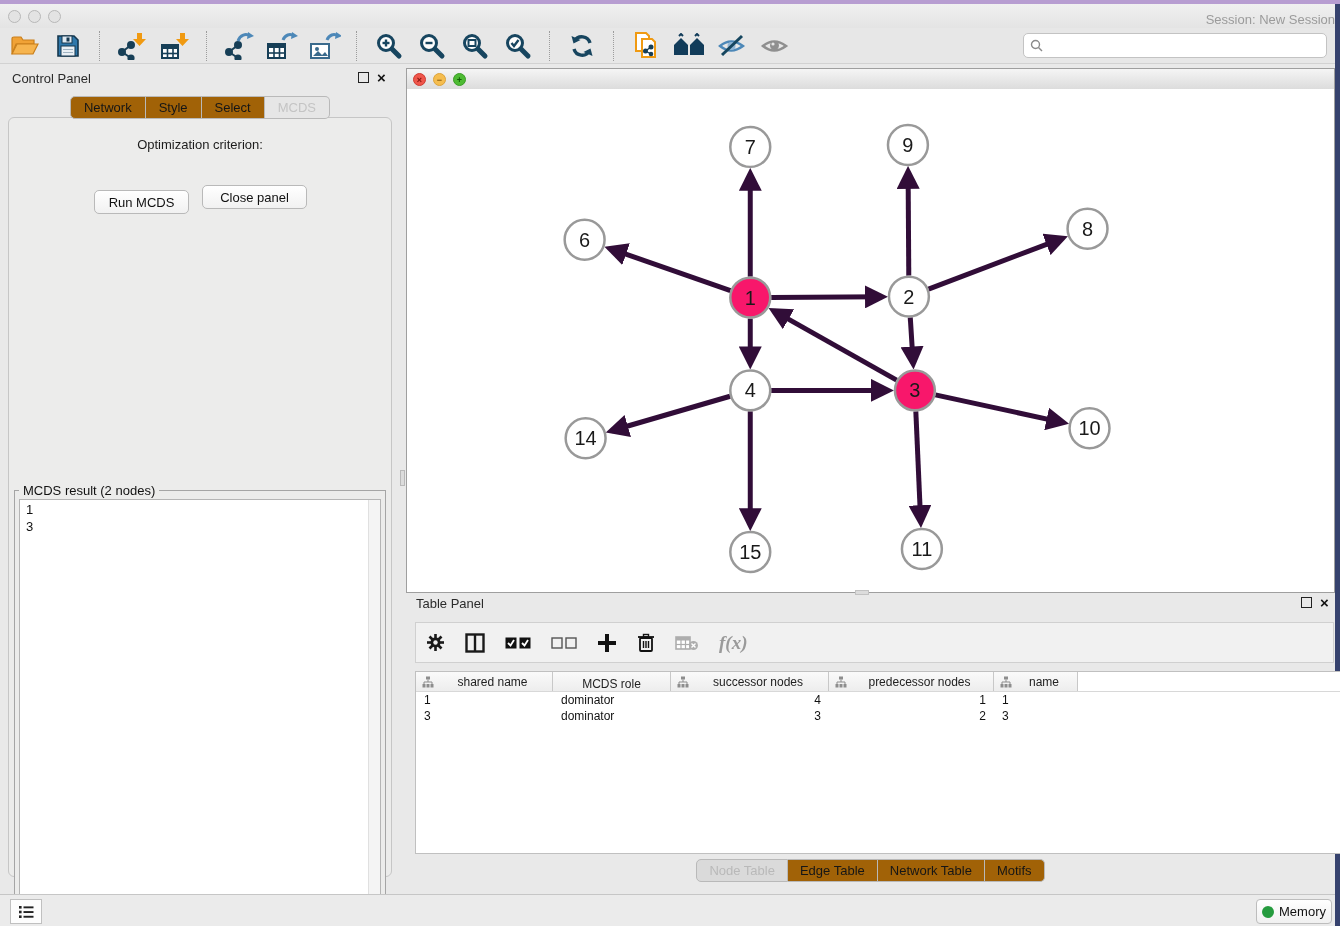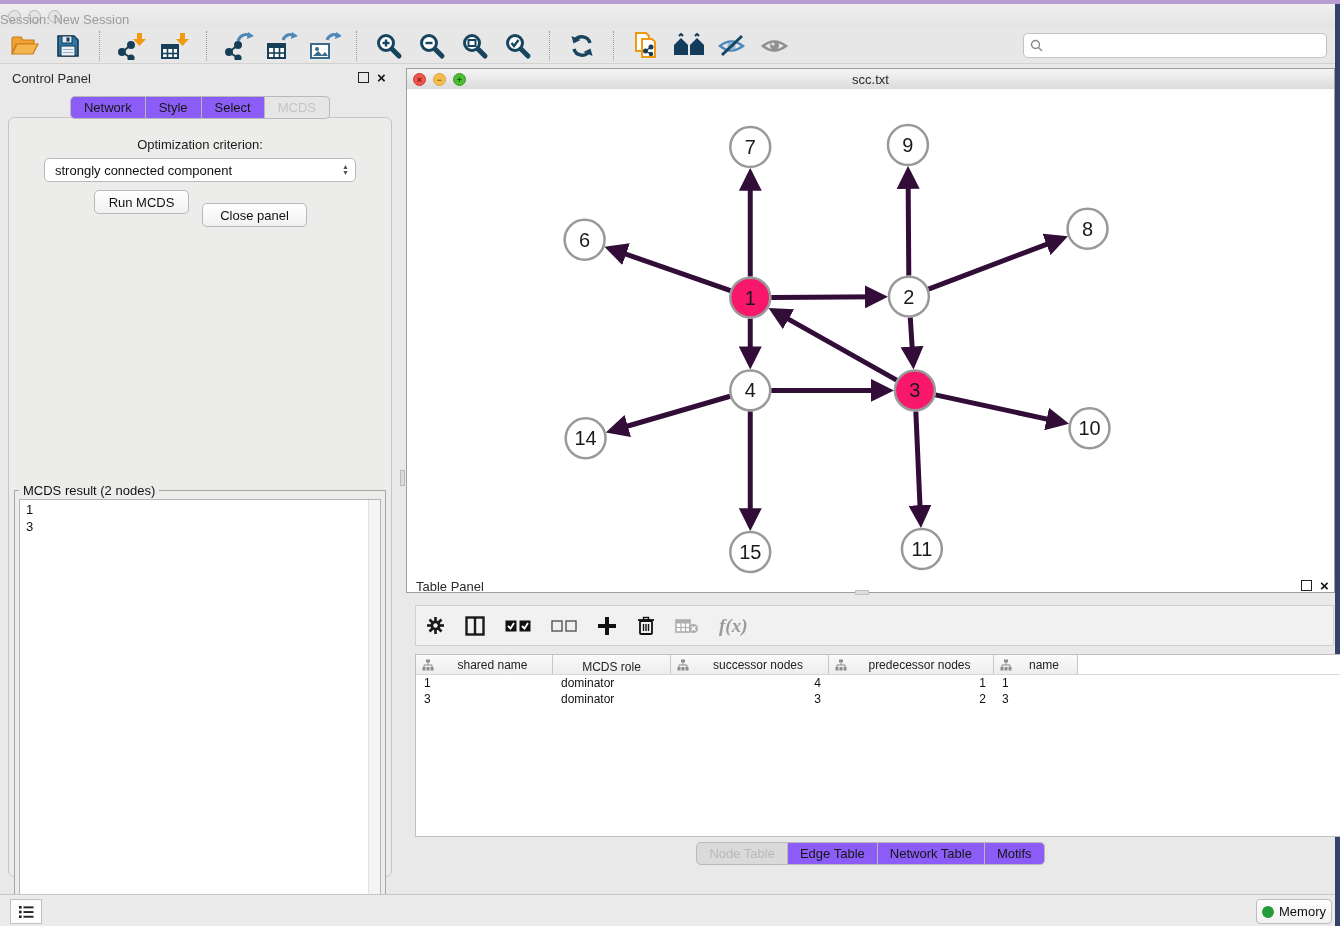--- a/index.html
+++ b/index.html
@@ -6,62 +6,62 @@
   body{width:1340px;height:926px;overflow:hidden;font-family:"Liberation Sans",sans-serif;background:#e9e9e9;position:relative;}
   #app{position:absolute;inset:0;}
   .abs{position:absolute;}
   
   #top-strip{left:0;top:0;width:1340px;height:4px;background:#b79dd1;}
   #right-strip{left:1335px;top:4px;width:5px;height:922px;background:#36426e;}
   
   #titlebar{left:0;top:4px;width:1335px;height:24px;background:linear-gradient(#f0f0f0,#e4e4e4);border-bottom:1px solid #cfcfcf;}
   .tl{position:absolute;top:6px;width:13px;height:13px;border-radius:50%;box-sizing:border-box;}
   .tl-gray{background:#e3e3e3;border:1px solid #b8b8b8;}
-  #win-title{left:0;right:0;top:8px;text-align:left;font-size:13px;color:#9b9b9b;}
+  #win-title{left:0;right:0;top:8px;text-align:right;font-size:13px;color:#9b9b9b;}
   
   #toolbar{left:0;top:28px;width:1335px;height:36px;background:#e7e7e7;border-bottom:1px solid #d2d2d2;display:flex;align-items:center;padding:0 8px;box-sizing:border-box;gap:9px;}
   .ti{display:inline-flex;align-items:center;justify-content:center;width:34px;height:30px;}
   .sep{width:1px;height:30px;border-left:1px dotted #9c9c9c;margin:0 5px;}
   #search-wrap{margin-left:auto;width:290px;height:23px;background:#fff;border:1px solid #c3c3c3;border-radius:5px;display:flex;align-items:center;padding:0 6px;gap:4px;}
   #search-wrap input{border:none;outline:none;flex:1;font-size:13px;font-family:"Liberation Sans",sans-serif;background:transparent;}
   
   #cp-title{left:12px;top:71px;font-size:13px;color:#2b2b2b;}
   .panel-btns{display:flex;gap:8px;align-items:center;}
   #cp-btns{left:358px;top:72px;}
   .float-ico{width:9px;height:9px;border:1.5px solid #222;display:inline-block;}
   .close-ico{font-weight:700;font-size:15px;color:#111;line-height:11px;}
   .seg{display:inline-flex;}
-  .seg .tab{background:#8b5cf6;border:1px solid #b9b9b9;border-left:none;padding:3px 13px;font-size:13px;color:#161616;white-space:nowrap;}
+  .seg .tab{background:#a16207;border:1px solid #b9b9b9;border-left:none;padding:3px 13px;font-size:13px;color:#161616;white-space:nowrap;}
   .seg .tab:first-child{border-left:1px solid #b9b9b9;border-radius:5px 0 0 5px;}
   .seg .tab:last-child{border-radius:0 5px 5px 0;}
   .seg .tab.sel{background:#e6e6e6;color:#c4c4c4;}
   #cp-tabs-wrap{left:0;top:96px;width:400px;text-align:center;z-index:3;}
   #cp-box{left:8px;top:117px;width:384px;height:760px;border:1px solid #c6c6c6;border-radius:6px;background:#ececeb;box-sizing:border-box;}
   #opt-label{left:0;top:137px;width:400px;text-align:center;font-size:13px;color:#1c1c1c;}
   #criterion{left:44px;top:158px;width:312px;height:24px;background:#fff;border:1px solid #b9b9b9;border-radius:5px;box-sizing:border-box;display:flex;align-items:center;padding:0 4px 0 10px;font-size:13px;color:#111;}
   #criterion .spacer{flex:1;}
   .stepper{display:flex;flex-direction:column;line-height:6px;font-size:7px;color:#555;padding-right:2px;}
   .btn{position:absolute;background:linear-gradient(#ffffff,#f1f1f1);border:1px solid #b9b9b9;border-radius:5px;font-size:13px;color:#111;display:flex;align-items:center;justify-content:center;box-sizing:border-box;}
   #run-btn{left:94px;top:190px;width:95px;height:24px;}
-  #closep-btn{left:202px;top:203px;width:105px;height:24px;text-align:right;}
+  #closep-btn{left:202px;top:185px;width:105px;height:24px;text-align:right;}
   #mcds-fieldset{left:14px;top:490px;width:372px;height:484px;border:1px solid #a5a5a5;box-sizing:border-box;background:#ececeb;}
   #mcds-legend{position:absolute;top:-8px;left:4px;background:#ececeb;padding:0 4px;font-size:13px;color:#111;}
   #mcds-text{position:absolute;left:4px;top:8px;right:4px;bottom:4px;background:#fff;border:1px solid #b5b5b5;font-size:13px;line-height:17px;color:#111;padding:1px 6px;}
   #mcds-scroll{position:absolute;right:0;top:0;bottom:0;width:11px;background:#f4f4f4;border-left:1px solid #e0e0e0;}
   
   #net-win{left:406px;top:68px;width:929px;height:525px;border:1px solid #9f9f9f;background:#fff;box-sizing:border-box;}
   #net-titlebar{position:absolute;left:0;top:0;right:0;height:20px;background:linear-gradient(#f5f5f5,#dcdcdc);border-bottom:1px solid #b0b0b0;}
   .nl{position:absolute;top:3.5px;width:13px;height:13px;border-radius:50%;box-sizing:border-box;font-size:9px;font-weight:700;text-align:center;line-height:12px;}
   #net-title{position:absolute;left:0;right:0;top:3px;text-align:center;font-size:13px;color:#2a2a2a;}
   #net-canvas{position:absolute;left:0;top:20px;width:927px;height:503px;background:#fff;}
   
   #v-grip{left:400px;top:470px;width:5px;height:16px;background:#dcdcdc;border:1px solid #b9b9b9;box-sizing:border-box;}
   #h-grip{left:855px;top:590px;width:14px;height:5px;background:#dcdcdc;border:1px solid #c2c2c2;box-sizing:border-box;}
   
-  #table-panel{left:406px;top:574px;width:929px;height:295px;}
+  #table-panel{left:406px;top:591px;width:929px;height:295px;}
   #tp-title{position:absolute;left:10px;top:5px;font-size:13px;color:#2b2b2b;}
   #tp-btns{position:absolute;left:895px;top:6px;}
   #tp-toolbar{position:absolute;left:9px;top:31px;width:919px;height:41px;background:#f1f1f1;border:1px solid #d0d0d0;box-sizing:border-box;display:flex;align-items:center;padding:0 10px;gap:20px;}
   .tbi{display:inline-flex;align-items:center;justify-content:center;height:24px;}
   .fx{font-family:"Liberation Serif",serif;font-style:italic;font-size:19px;color:#9a9a9a;font-weight:bold;}
   #tbl{position:absolute;left:9px;top:80px;width:1092px;height:183px;background:#fff;border:1px solid #c0c0c0;box-sizing:border-box;overflow:hidden;}
   #tbl-header{display:flex;height:19px;border-bottom:1px solid #d8d8d8;}
   .th{display:flex;align-items:center;gap:5px;padding:0 6px;box-sizing:border-box;background:linear-gradient(#fafafa,#ededed);border-right:1px solid #c8c8c8;font-size:12px;color:#222;}
   .thl{flex:1;text-align:center;}
   .tr{display:flex;height:16px;}
@@ -257,45 +257,36 @@
   <div class="abs" id="cp-tabs-wrap">
     <span class="seg">
         <span class="tab">Network</span>
         <span class="tab">Style</span>
         <span class="tab">Select</span>
         <span class="tab sel">MCDS</span>
       </span>
   </div>
   <div class="abs" id="cp-box"></div>
   <div class="abs" id="opt-label">Optimization criterion:</div>
-  <div class="abs" id="criterion">
-    <span>strongly connected component</span>
-    <span class="spacer"></span>
-    <span class="stepper">
-        <span>▲</span>
-        <span>▼</span>
-      </span>
-  </div>
   <div class="btn" id="run-btn">Run MCDS</div>
   <div class="btn" id="closep-btn">Close panel</div>
   <div class="abs" id="mcds-fieldset">
     <span id="mcds-legend">MCDS result (2 nodes)</span>
     <div id="mcds-text">
       <div id="mcds-scroll"></div>
     <div>1</div>
         <div>3</div>
       </div>
   </div>
 
   <div class="abs" id="net-win">
     <div id="net-titlebar">
       <span class="nl" style="left:6px;background:#ef564b;border:1px solid #ce3a31;color:#7e120c">×</span>
       <span class="nl" style="left:26px;background:#f5bd4f;border:1px solid #dca33a;color:#8a5d0c">−</span>
       <span class="nl" style="left:46px;background:#4ebb33;border:1px solid #3a9c27;color:#135f07">+</span>
-      <span id="net-title">scc.txt</span>
     </div>
     <div id="net-canvas">
       <svg width="927" height="503" viewBox="0 0 929 504">
           <defs>
             <marker id="arw" markerWidth="4.6" markerHeight="4.6" refX="3.4" refY="2.3" orient="auto" markerUnits="strokeWidth">
               <path d="M0,0 L4.6,2.3 L0,4.6 Z" fill="#310d38"></path>
             </marker>
           </defs>
           <line x1="344" y1="188" x2="344" y2="85" stroke="#310d38" stroke-width="5" marker-end="url(#arw)"></line>
           <line x1="324.1752536154717" y1="202.07328138371903" x2="203.48895963725064" y2="159.90578107807553" stroke="#310d38" stroke-width="5" marker-end="url(#arw)"></line>

